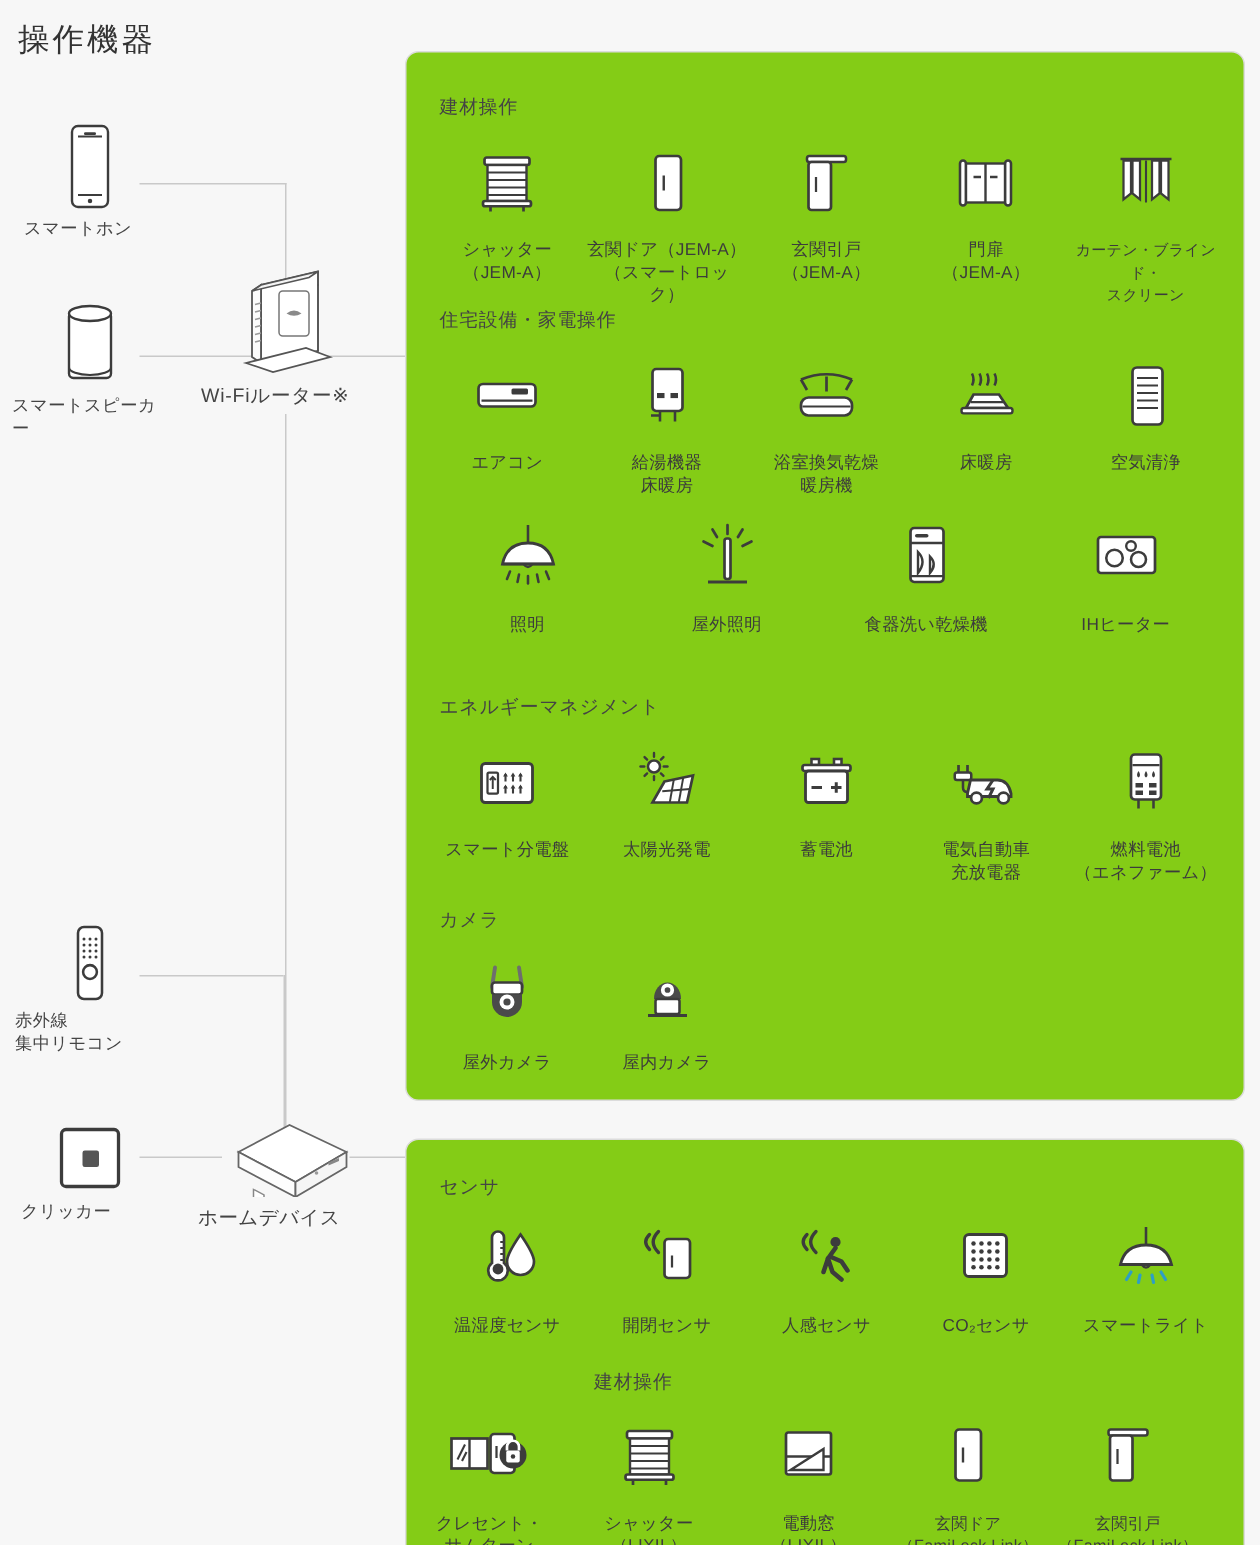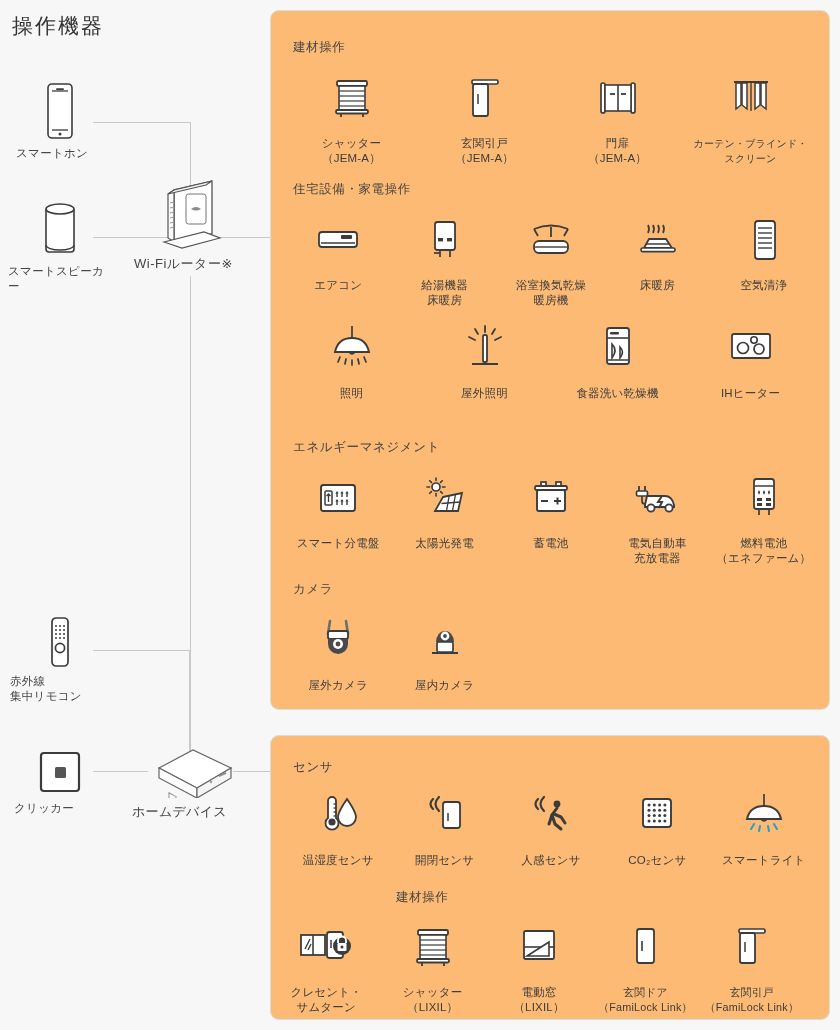--- a/index.html
+++ b/index.html
@@ -29,21 +29,22 @@
   .node .caption {
     font-size: 11.5px; line-height: 15px; color: #444; margin-top: 6px;
     white-space: pre-line; letter-spacing: .3px;
   }
 
   
   .panel {
     position: absolute;
     border: 1px solid #dcdcdc;
     border-radius: 9px;
-    background: #fdba74;
+    background: #84cc16;
+    margin-top: 24px;
   }
   .group-title {
     font-size: 12.5px; color: #444; letter-spacing: .6px;
   }
   .row {
     display: flex;
     width: 100%;
   }
   .cell {
     flex: 1 1 0;
@@ -188,20 +189,30 @@
             <line x1="12" y1="38.5" x2="12" y2="42" stroke="#3c3c3c" stroke-width="1.8"></line>
             <line x1="34" y1="38.5" x2="34" y2="42" stroke="#3c3c3c" stroke-width="1.8"></line>
           </svg>
         </div>
         <div class="label">シャッター
 （JEM-A）</div>
       </div>
       <div class="cell">
         <div class="icon">
           <svg width="46" height="46" viewBox="0 0 46 46">
+            <rect x="15" y="5" width="17" height="36" rx="2.5" fill="#fff" stroke="#3c3c3c" stroke-width="1.8"></rect>
+            <line x1="20.5" y1="18" x2="20.5" y2="28" stroke="#3c3c3c" stroke-width="1.6"></line>
+          </svg>
+        </div>
+        <div class="label">玄関ドア（JEM-A）
+（スマートロック）</div>
+      </div>
+      <div class="cell">
+        <div class="icon">
+          <svg width="46" height="46" viewBox="0 0 46 46">
             <rect x="10" y="5" width="26" height="4" rx="1.5" fill="#fff" stroke="#3c3c3c" stroke-width="1.7"></rect>
             <rect x="11" y="9" width="15" height="32" rx="2" fill="#fff" stroke="#3c3c3c" stroke-width="1.8"></rect>
             <line x1="16" y1="19" x2="16" y2="29" stroke="#3c3c3c" stroke-width="1.5"></line>
           </svg>
         </div>
         <div class="label">玄関引戸
 （JEM-A）</div>
       </div>
       <div class="cell">
         <div class="icon">

